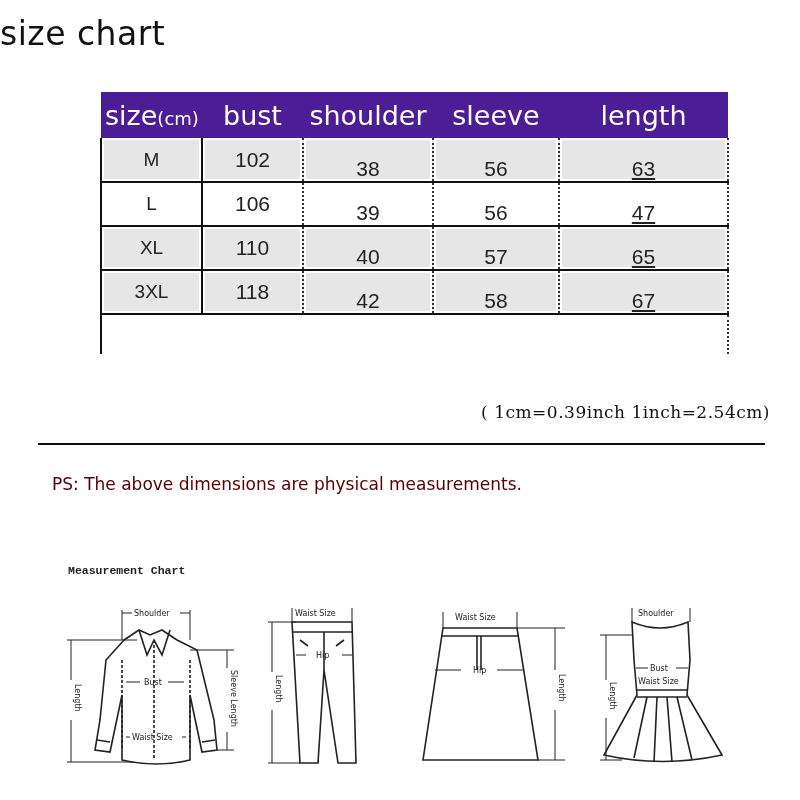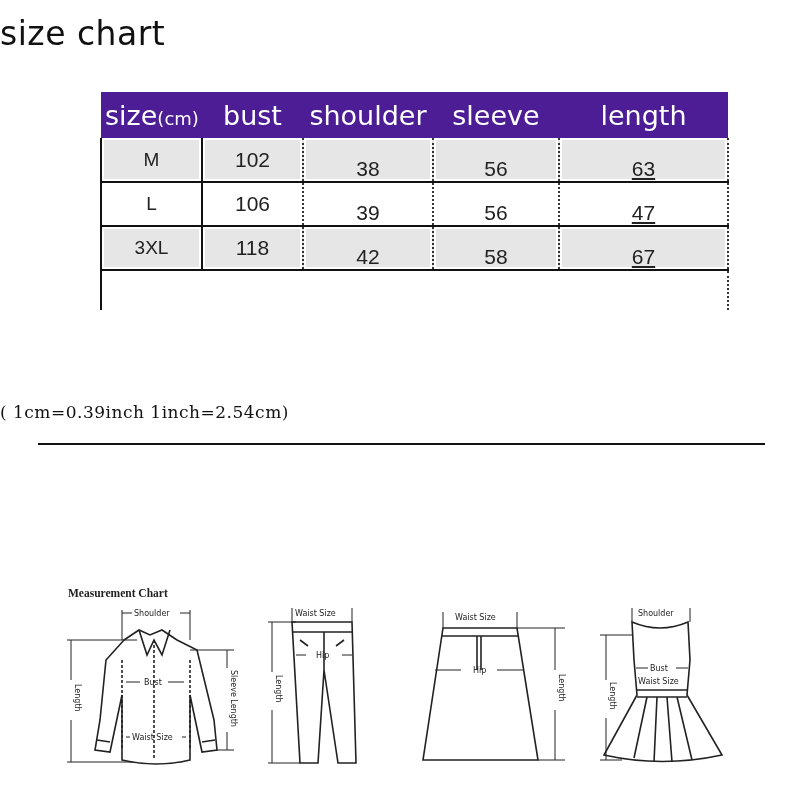--- a/index.html
+++ b/index.html
@@ -27,39 +27,39 @@
       border-left: 2px dotted #333; border-bottom: 2px solid #111;
       font-family: "Liberation Sans", sans-serif; padding-top: 18px;
     }
     .size-table td:first-child { border-left: 2px solid #111; font-size: 19px; padding-top: 0; }
     .size-table td:last-child { border-right: 2px dotted #333; text-decoration: underline; }
     .size-table td:nth-child(2) { border-left: 2px solid #111; padding-top: 0; }
     .size-table tr.shade td { background: #e6e6e6; box-shadow: inset 0 0 0 2px #fff; }
     .size-table tr.empty td { height: 40px; border-bottom: none; background: #fff; }
 
     .conversion {
-      position: absolute; left: 0; top: 402px; width: 770px; text-align: left;
+      position: absolute; left: 0; top: 402px; width: 770px; text-align: right;
       font-family: "DejaVu Serif", serif; font-size: 17px; color: #111; letter-spacing: 0.5px;
     }
     .divider {
       position: absolute; left: 38px; top: 443px; width: 727px; height: 2px; background: #111;
     }
 
     .notes {
       position: absolute; left: 52px; top: 470px; width: 720px;
       font-family: "DejaVu Sans", sans-serif; font-size: 17px; color: #5a0000; line-height: 29px;
     }
     .notes .line { white-space: nowrap; }
     .notes .indent { padding-left: 34px; }
 
     .diagram { position: absolute; }
     .diagram svg { width: 100%; height: 100%; overflow: visible; }
     .diagram-label {
-      position: absolute; left: 68px; top: 587px; font-size: 11.5px; font-weight: bold; color: #222;
-      font-family: Liberation Serif, serif;
+      position: absolute; left: 68px; top: 564px; font-size: 11.5px; font-weight: bold; color: #222;
+      font-family: Liberation Mono, monospace;
     }
     svg text { font-family: "DejaVu Sans", sans-serif; font-size: 8px; fill: #222; }
   </style>
 </head>
 <body>
 
 <div class="title">size chart</div>
 
 <table class="size-table">
   <colgroup>
@@ -87,37 +87,45 @@
       <td>63</td>
     </tr>
     <tr>
       <td>L</td>
       <td>106</td>
       <td>39</td>
       <td>56</td>
       <td>47</td>
     </tr>
     <tr class="shade">
+      <td>XL</td>
+      <td>110</td>
+      <td>40</td>
+      <td>57</td>
+      <td>65</td>
+    </tr>
+    <tr class="shade">
       <td>3XL</td>
       <td>118</td>
       <td>42</td>
       <td>58</td>
       <td>67</td>
     </tr>
     <tr class="empty">
       <td></td>
       <td colspan="4" style="border-left:none"></td>
     </tr>
   </tbody>
 </table>
 
 <div class="conversion">( 1cm=0.39inch 1inch=2.54cm)</div>
 <div class="divider"></div>
 
 <div class="notes">
+  <div class="line">PS: The above dimensions are physical measurements.</div>
 </div>
 
 <div class="diagram-label">Measurement Chart</div>
 
 <div class="diagram" style="left:62px; top:600px; width:180px; height:170px;">
   <svg viewBox="0 0 180 170">
     <g fill="none" stroke="#222" stroke-width="1.6">
       <path d="M62 40 L77 30 L88 35 L100 30 L115 40 L135 50 L152 120 L155 150 L140 152 L128 95 L128 160 Q95 168 60 160 L60 95 L48 152 L33 150 L38 120 L44 60 Z"></path>
       <path d="M77 30 L85 55 L92 40 L100 55 L108 30"></path>
       <line x1="92" y1="40" x2="92" y2="160" stroke-dasharray="3,2"></line>

